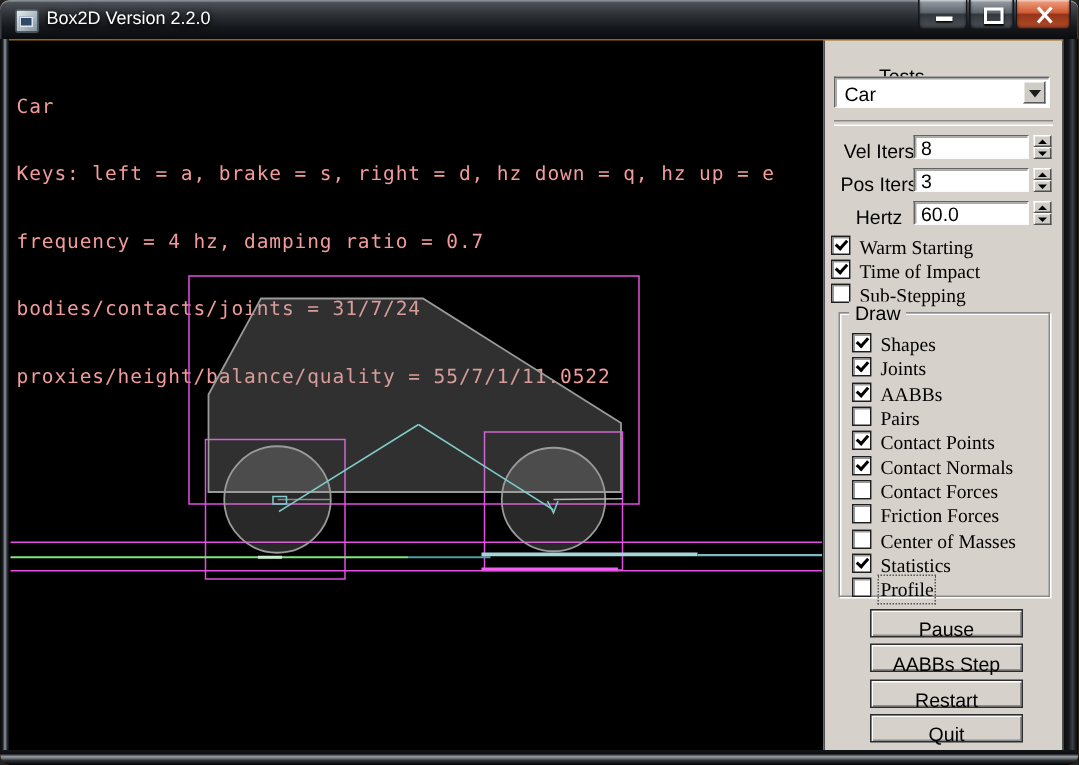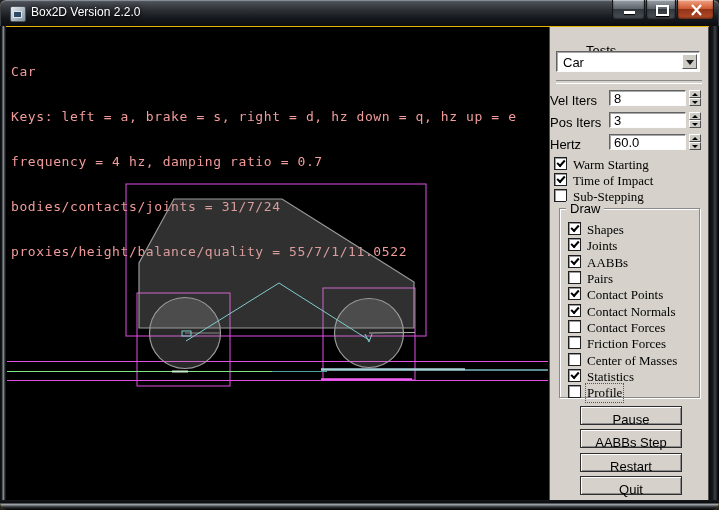--- a/index.html
+++ b/index.html
@@ -1,19 +1,19 @@
 <!DOCTYPE html>
 <html><head>
 <meta charset="utf-8">
 <style>
   html,body{margin:0;padding:0;background:#222;}
   .window{
     position:relative;width:719px;height:510px;overflow:hidden;
     font-family:"Liberation Sans",sans-serif;
-    background:#eab308;border-radius:6px 6px 7px 7px;
+    background:#a16207;border-radius:6px 6px 7px 7px;
     box-shadow:inset 0 0 0 1px #000;
   }
   
   .titlebar{
     position:absolute;left:0;top:0;width:719px;height:26px;
     background:linear-gradient(180deg,#6a7076 0%,#4a4f55 8%,#2c3035 40%,#15181c 70%,#0a0c0f 100%);
     border-radius:6px 6px 0 0;
     box-shadow:inset 0 1px 0 #878d94, inset 1px 0 0 #3a3e43, inset -1px 0 0 #3a3e43;
   }
   .app-icon{
@@ -60,21 +60,21 @@
   .combo{position:absolute;left:6px;top:24px;width:144px;height:21px;}
   .combo-value{position:absolute;left:6px;top:3px;font-size:13px;}
   .combo-btn{
     position:absolute;right:2px;top:2px;width:15px;height:15px;
     background:#cfccc5;border:1px solid;border-color:#fff #5a5a5a #5a5a5a #fff;box-sizing:border-box;
   }
   .tri-down{position:absolute;left:3px;top:5px;width:0;height:0;
     border-left:4px solid transparent;border-right:4px solid transparent;border-top:5px solid #1c1c1c;}
   .separator{position:absolute;left:6px;top:53px;width:146px;height:2px;
     border-top:1px solid #8a8a8a;border-bottom:1px solid #ffffff;}
-  .spin-row-label{position:absolute;width:56px;text-align:left;font-size:13px;}
+  .spin-row-label{position:absolute;width:56px;text-align:center;font-size:13px;padding-left:8px;}
   .spin-input{
     position:absolute;left:59px;width:77px;height:16px;padding:0 0 0 4px;margin:0;
     font-family:"Liberation Sans",sans-serif;font-size:13px;color:#000;outline:none;
   }
   .spinner{position:absolute;left:139px;width:12px;height:16px;}
   .spin-btn{position:absolute;left:0;width:12px;height:8px;background:#cfccc5;
     border:1px solid;border-color:#fff #4f4f4f #4f4f4f #fff;box-sizing:border-box;}
   .spin-btn.up{top:0;} .spin-btn.down{top:8px;}
   .tri-up-s{position:absolute;left:2px;top:2px;width:0;height:0;
     border-left:3px solid transparent;border-right:3px solid transparent;border-bottom:3px solid #000;}

